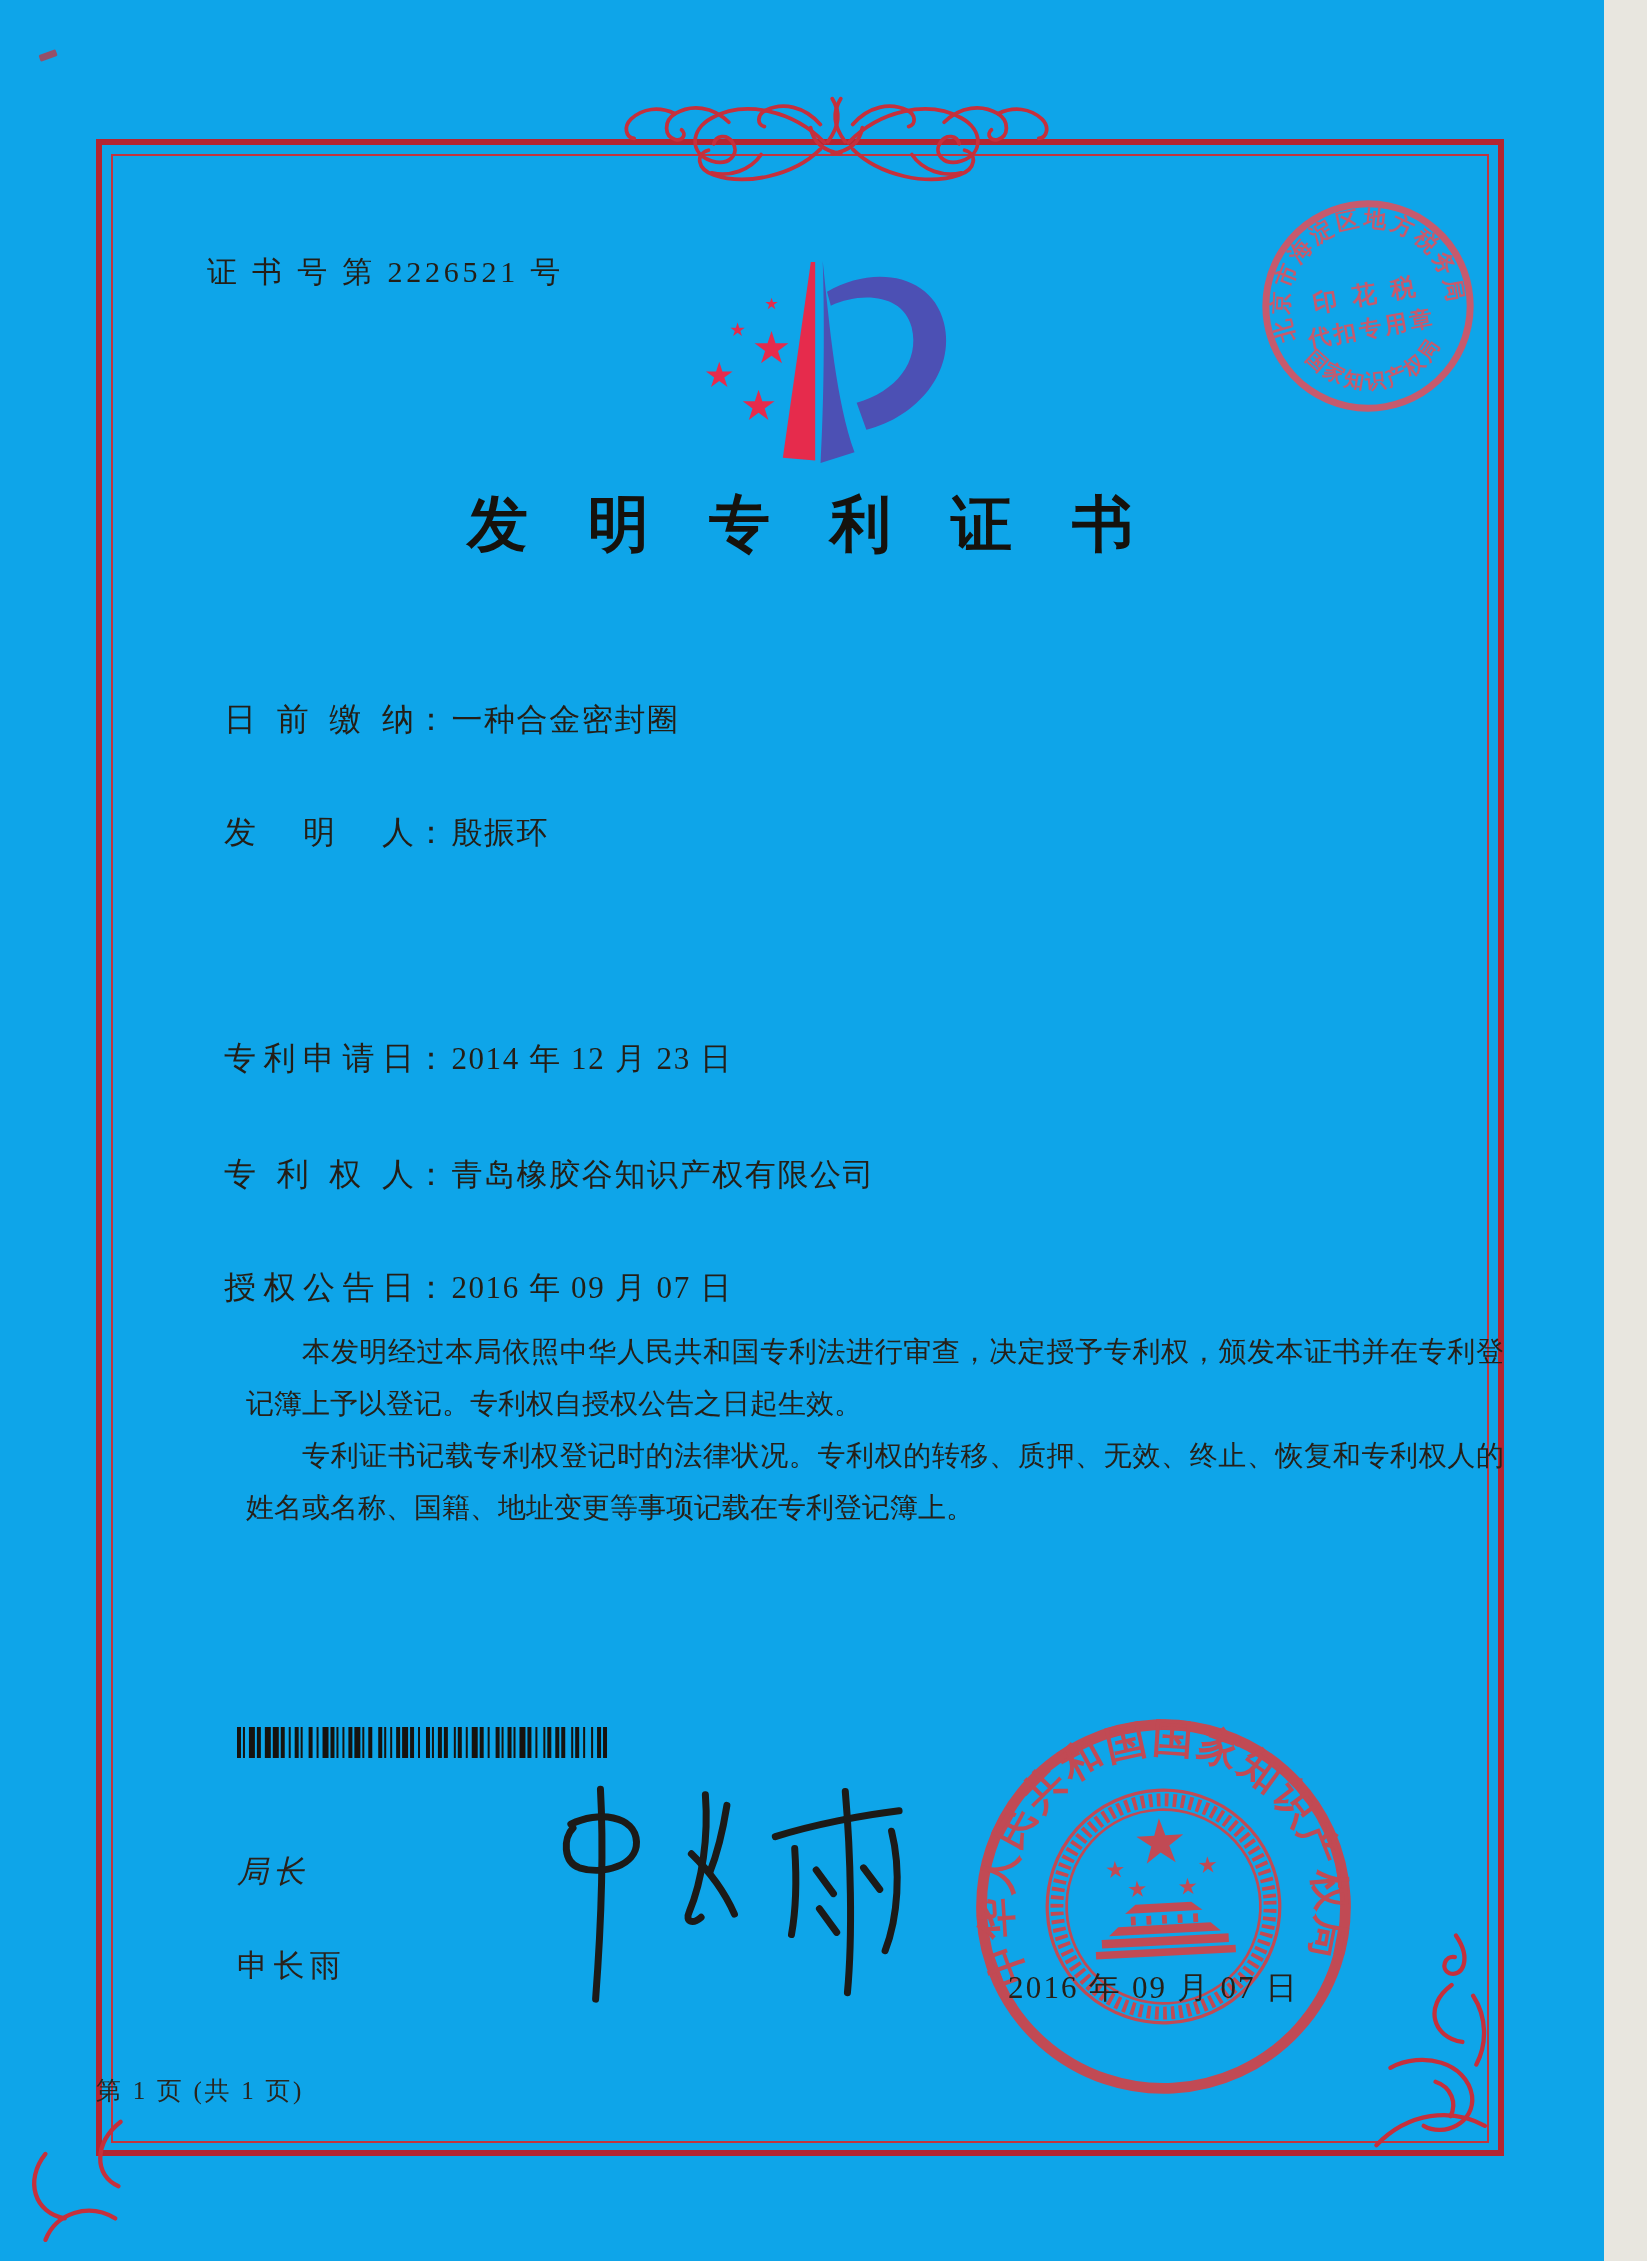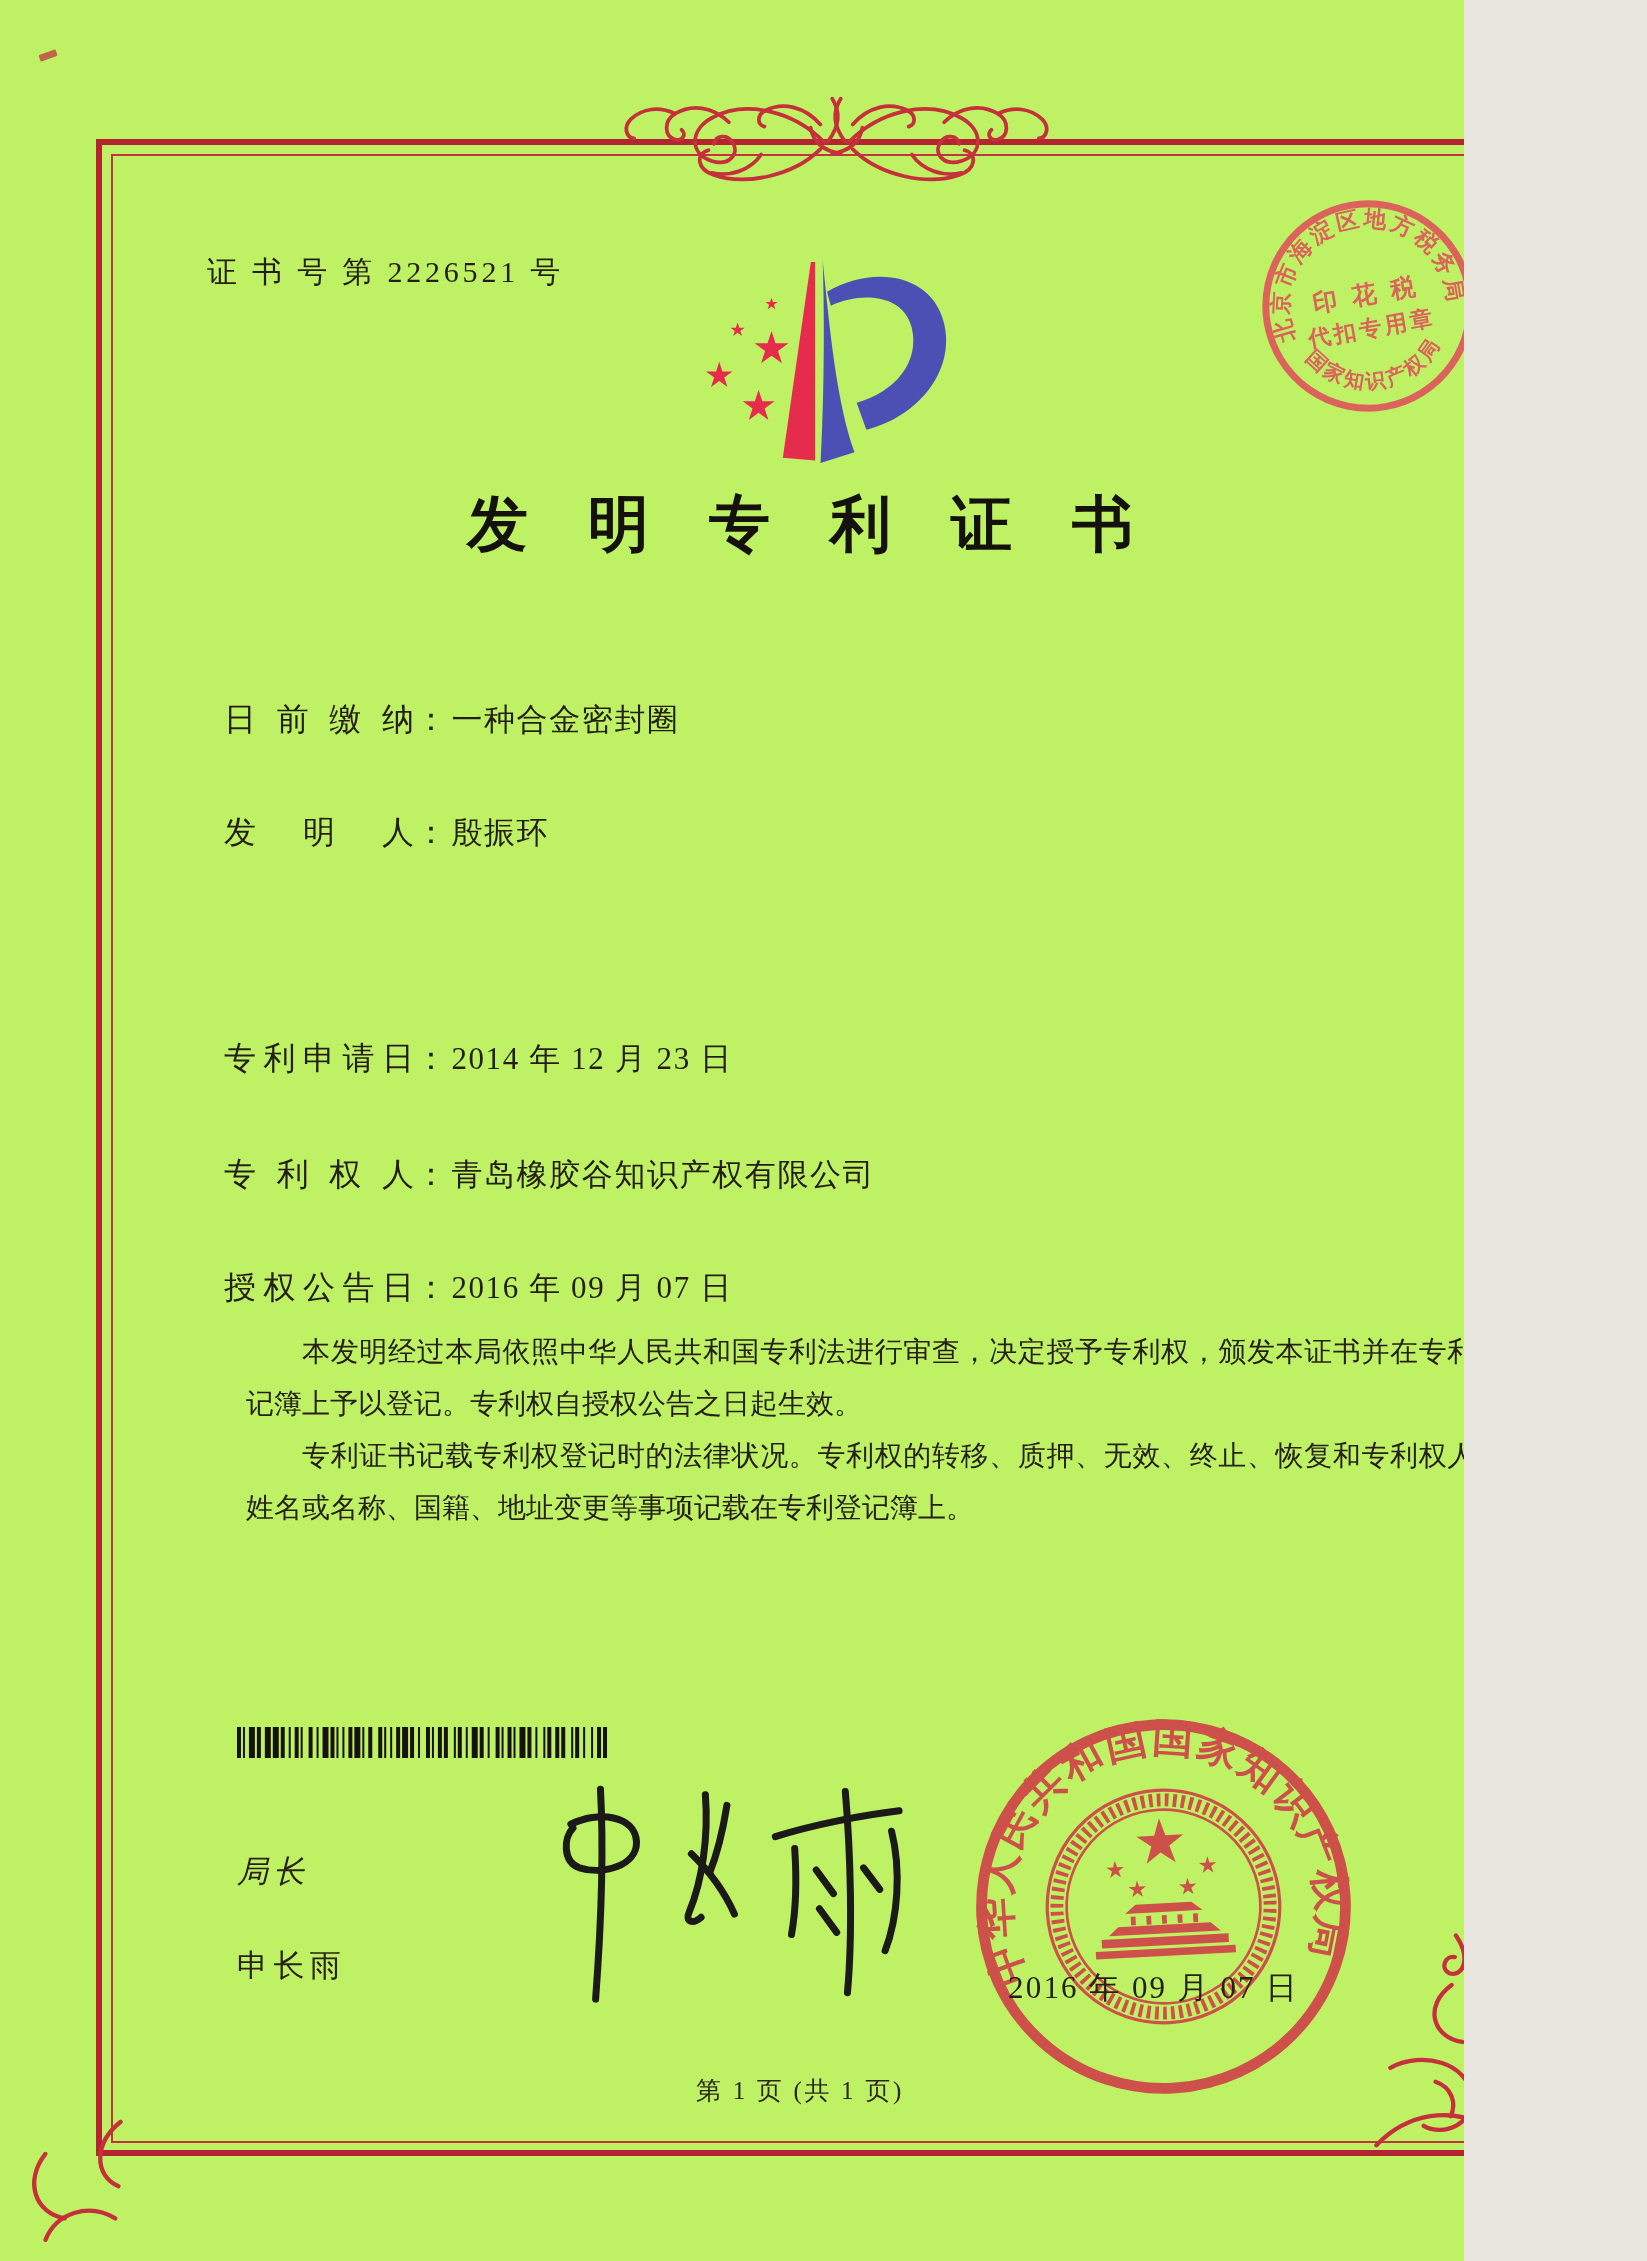--- a/index.html
+++ b/index.html
@@ -1,19 +1,19 @@
 <!DOCTYPE html>
 <html style="font-size:8.6px"><head>
 <meta charset="utf-8">
 <style>
   html,body{margin:0;padding:0;background:#e8e6df;}
   .page{
     position:relative;
-    width:1464px;height:2261px;
-    background:#bef264;
+    width:1604px;height:2261px;
+    background:#0ea5e9;
     overflow:hidden;
     font-family:"Liberation Serif","DejaVu Serif",serif;
     color:#1f1a14;
   }
   
   .outer-border{position:absolute;left:96px;top:139px;width:1408px;height:2017px;
     border:6.5px solid #b42531;box-sizing:border-box;}
   .inner-border{position:absolute;left:111px;top:154px;width:1378px;height:1989px;
     border:2.7px solid #c23440;box-sizing:border-box;}
   .abs{position:absolute;}
@@ -25,21 +25,21 @@
     font-size:32px;vertical-align:baseline;color:#241e16;}
   .fcolon{font-size:32px;margin:0 4.3px 0 1.1px;color:#241e16;}
   .fvalue{font-size:31px;letter-spacing:1.6px;color:#241e16;}
   .body-text{left:224px;top:1326px;width:1258px;font-size:28px;line-height:52px;
     text-align:justify;color:#262019;margin-left:22px;}
   .body-text p{margin:0;text-indent:2em;}
   .barcode-box{left:237px;top:1727px;width:372px;height:31px;}
   .director-title{left:237px;top:1851px;font-size:31px;letter-spacing:5.4px;color:#2a211a;font-style:italic;}
   .director-name{left:237px;top:1945px;font-size:31px;letter-spacing:5.4px;color:#2a211a;}
   .seal-date{left:1008px;top:1967px;font-size:31px;letter-spacing:2.2px;color:#262019;z-index:6;}
-  .page-footer{left:96px;top:2074px;width:1408px;text-align:center;font-size:25px;
+  .page-footer{left:96px;top:2074px;width:1408px;text-align:left;font-size:25px;
     letter-spacing:2.7px;color:#2a241c;}
   .office-seal{left:974px;top:1717px;width:379px;height:379px;z-index:5;opacity:.93;
     transform:rotate(-3deg);}
   .tax-seal{left:1254px;top:192px;width:228px;height:228px;opacity:.88;transform:rotate(-10deg);}
   .logo-box{left:695px;top:242px;width:291px;height:232px;}
   .sig-box{left:474px;top:1773px;width:452px;height:237px;z-index:7;}
   .flourish-top{left:567px;top:90px;width:539px;height:113px;}
   .corner-br{left:1371px;top:1931px;width:129px;height:237px;}
   .corner-bl{left:13px;top:2111px;width:124px;height:145px;}
   .edge-mark{background:#c2343f;opacity:.75;border-radius:1.6px;}

